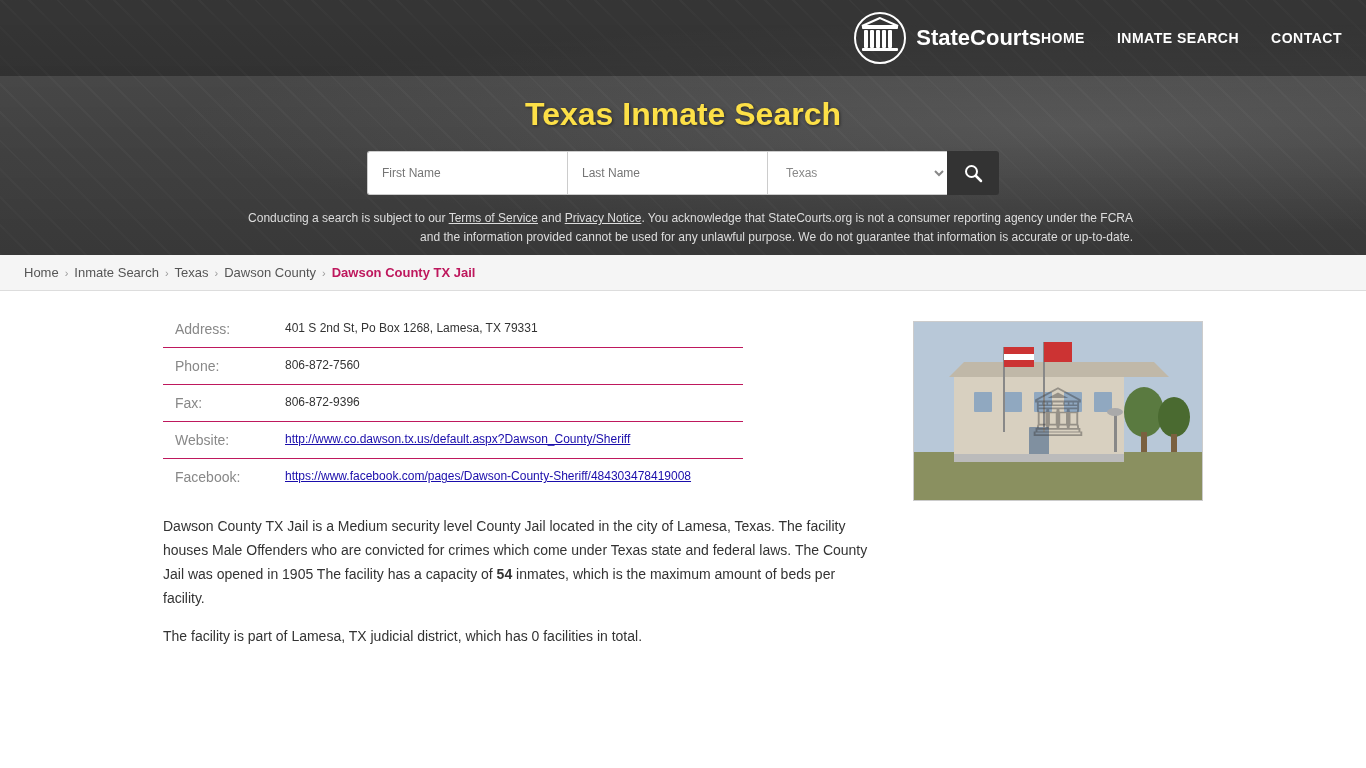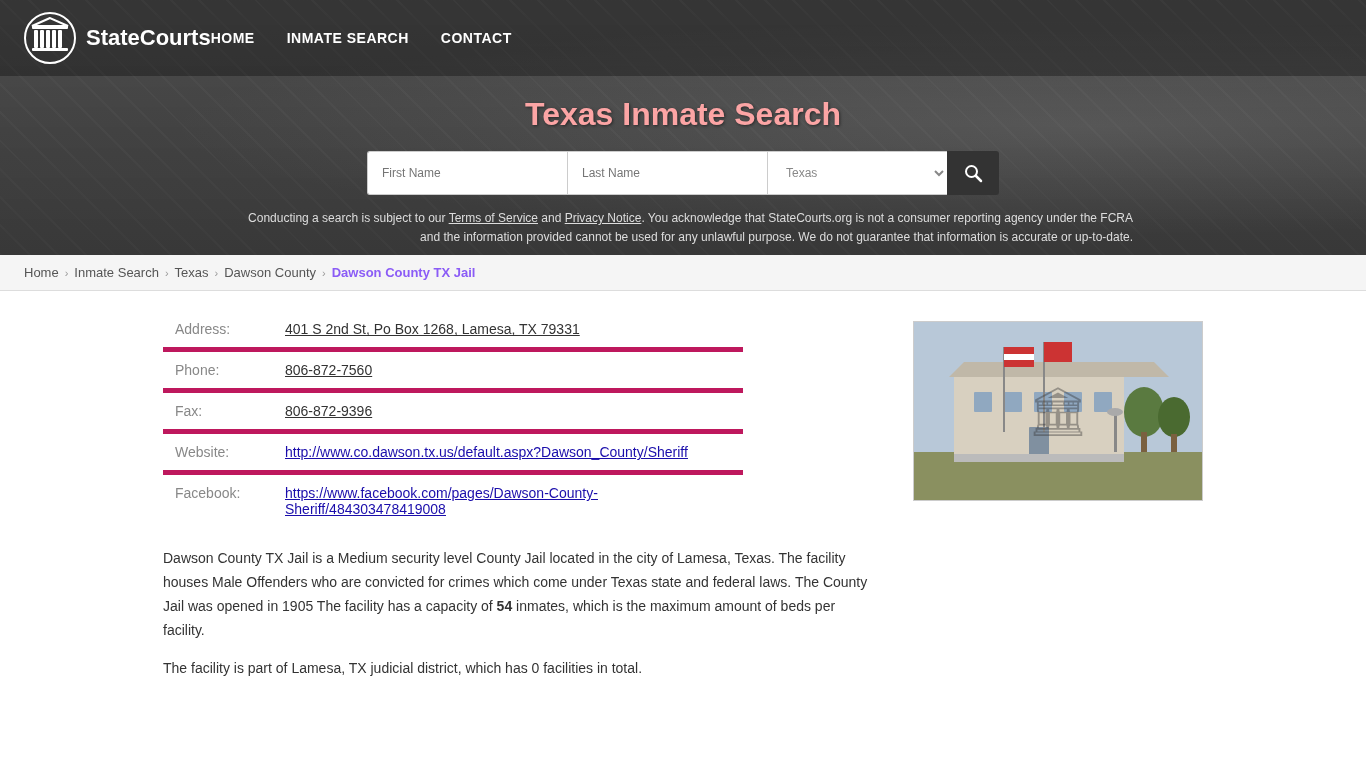--- a/index.html
+++ b/index.html
@@ -26,21 +26,21 @@
       background: 
         radial-gradient(ellipse at 80% 50%, rgba(200,200,200,0.15) 0%, transparent 60%);
     }
 
     
     .nav-bar {
       position: relative;
       z-index: 10;
       display: flex;
       align-items: center;
-      justify-content: flex-start;
+      justify-content: flex-end;
       padding: 12px 24px;
       background: rgba(0,0,0,0.3);
     }
     .logo-area {
       display: flex;
       align-items: center;
       gap: 10px;
       color: #fff;
       text-decoration: none;
     }
@@ -69,21 +69,21 @@
     
     .hero {
       position: relative;
       z-index: 5;
       text-align: center;
       padding: 20px 20px 8px;
     }
     .hero-title {
       font-size: 32px;
       font-weight: bold;
-      color: #fca5a5;
+      color: #fde047;
       margin-bottom: 18px;
       text-shadow: 1px 1px 3px rgba(0,0,0,0.5);
     }
     .search-bar {
       display: flex;
       justify-content: center;
       gap: 0;
       margin-bottom: 14px;
     }
     .search-bar input, .search-bar select {
@@ -149,60 +149,59 @@
     .breadcrumb-bar a {
       color: #555;
       text-decoration: none;
     }
     .breadcrumb-bar .sep {
       color: #999;
       font-size: 11px;
     }
     .breadcrumb-bar .current {
       font-weight: bold;
-      color: #8b5cf6;
+      color: #be185d;
     }
 
     
     .main-content {
       max-width: 1200px;
       margin: 0 auto;
       padding: 20px 80px 40px;
     }
     .page-title {
       font-size: 30px;
       font-weight: bold;
       color: #111;
       margin-bottom: 30px;
     }
     .info-table {
       width: 580px;
       border-collapse: collapse;
       margin-bottom: 20px;
     }
     .info-table tr {
-      border-bottom: 5px solid #be185d;
+      border-bottom: 1px solid #be185d;
     }
     .info-table tr:last-child {
       border-bottom: none;
     }
     .info-table td {
       padding: 10px 12px;
       vertical-align: top;
     }
     .info-table .label {
       color: #888;
       font-size: 14px;
       width: 110px;
       white-space: nowrap;
     }
     .info-table .value {
       color: #333;
-      font-size: 14px;
-      text-decoration: underline;
+      font-size: 12px;
     }
     .info-table .value a {
       color: #1a0dab;
       text-decoration: underline;
     }
 
     .content-layout {
       display: flex;
       gap: 40px;
     }

